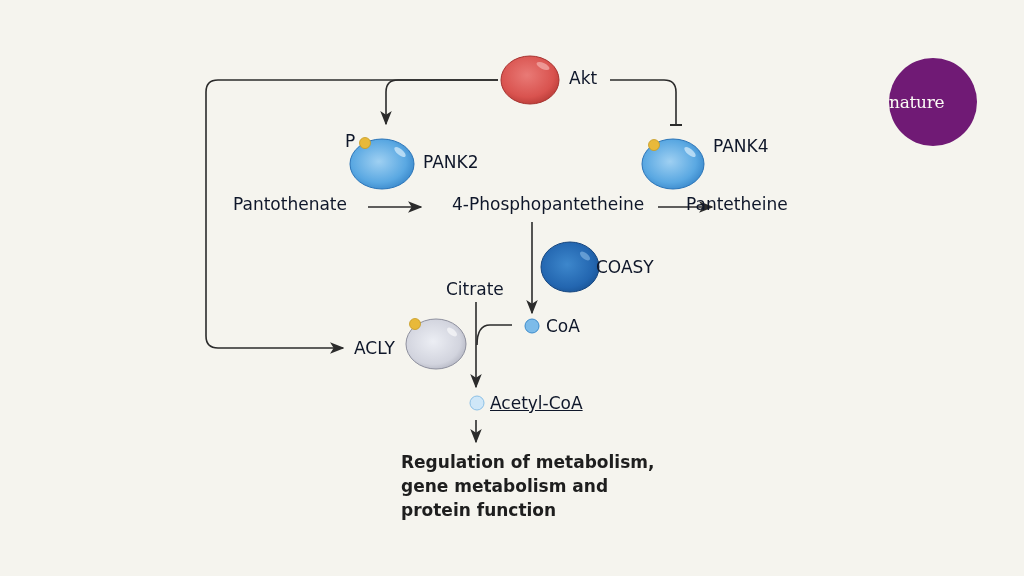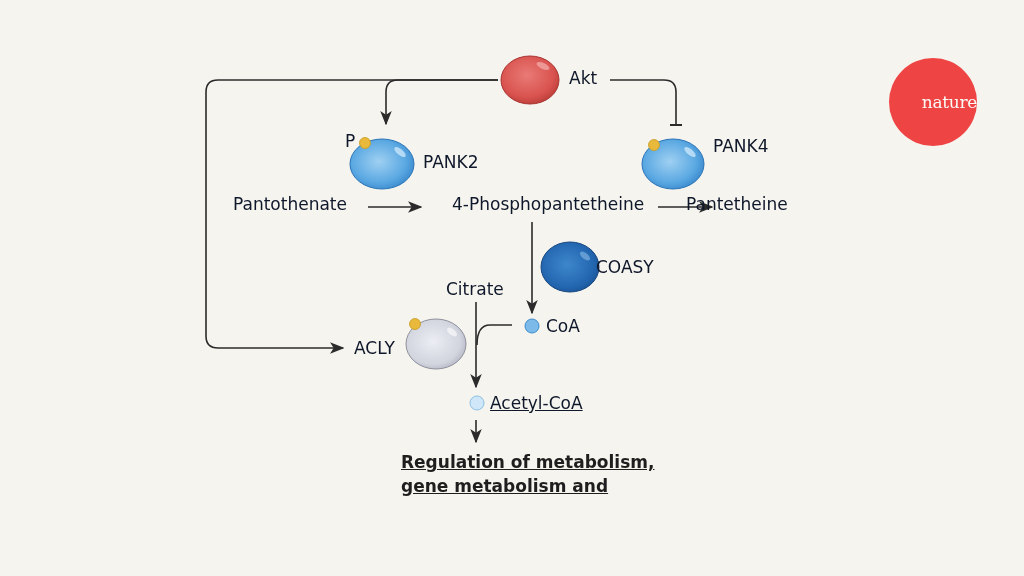--- a/index.html
+++ b/index.html
@@ -1,22 +1,22 @@
 <!DOCTYPE html>
 <html><head>
 <meta charset="utf-8">
 <style>
   html, body { margin:0; padding:0; }
   body { width:1024px; height:576px; background:#f5f4ee; position:relative; overflow:hidden;
          font-family:"DejaVu Sans", sans-serif; color:#262626; }
   #diagram { position:absolute; left:0; top:0; }
   .lbl { position:absolute; font-size:17px; white-space:nowrap; color:#0f172a; }
   .bold { position:absolute; font-family:"DejaVu Sans", sans-serif; font-weight:bold; font-size:17px; line-height:24px; color:#1e1e1e; }
-  .logo { position:absolute; left:889px; top:58px; width:88px; height:88px; border-radius:50%; background:#ef4444;
-          display:flex; align-items:center; justify-content:flex-end; }
+  .logo { position:absolute; left:889px; top:58px; width:88px; height:88px; border-radius:50%; background:#701a75;
+          display:flex; align-items:center; justify-content:flex-start; }
   .logo span { font-family:"DejaVu Serif", serif; font-size:17px; color:#fbfaf5; letter-spacing:-0.3px; }
 </style>
 </head>
 <body>
 
 <svg id="diagram" width="1024" height="576" viewBox="0 0 1024 576">
   <defs>
     <marker id="arr" viewBox="0 0 10 10" refX="9" refY="5" markerWidth="9" markerHeight="9" orient="auto-start-reverse">
       <path d="M0,1 L10,5 L0,9 L2.5,5 z" fill="#2b2b2b"></path>
     </marker>
@@ -89,20 +89,21 @@
 <div class="lbl" style="left:713px;top:136px;">PANK4</div>
 <div class="lbl" style="left:233px;top:194px;">Pantothenate</div>
 <div class="lbl" style="left:452px;top:194px;">4-Phosphopantetheine</div>
 <div class="lbl" style="left:686px;top:194px;">Pantetheine</div>
 <div class="lbl" style="left:596px;top:257px;">COASY</div>
 <div class="lbl" style="left:446px;top:279px;">Citrate</div>
 <div class="lbl" style="left:546px;top:316px;">CoA</div>
 <div class="lbl" style="left:354px;top:338px;">ACLY</div>
 <div class="lbl" style="left:490px;top:393px;text-decoration:underline;">Acetyl-CoA</div>
 
-<div class="bold" style="left:401px;top:450px;text-decoration:underline;">
+<div class="bold" style="left:401px;top:450px;">
   <div>Regulation of metabolism,</div>
   <div>gene metabolism and</div>
+  <div>protein function</div>
 </div>
 
 <div class="logo">
   <span>nature</span>
 </div>
 
 </body></html>

